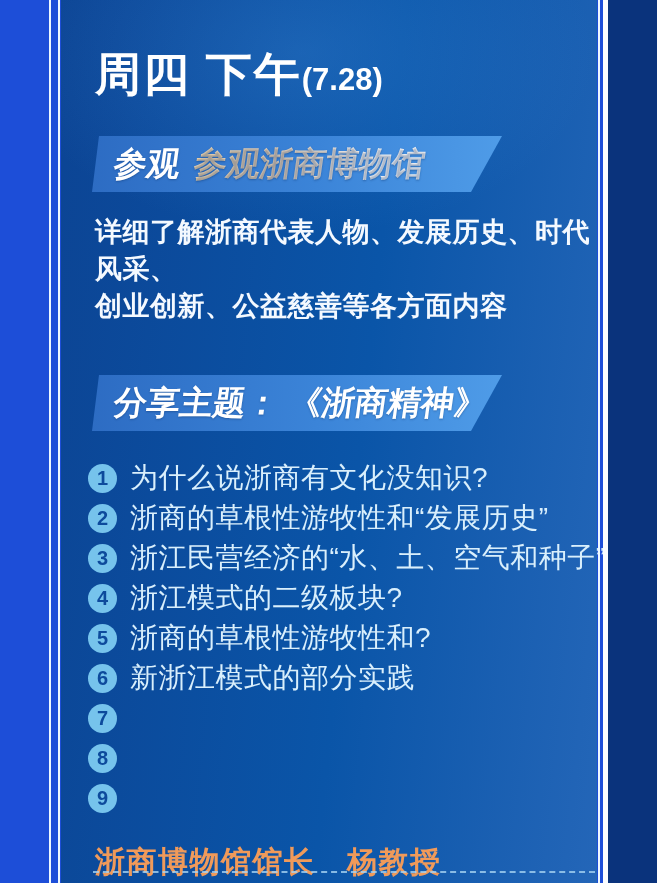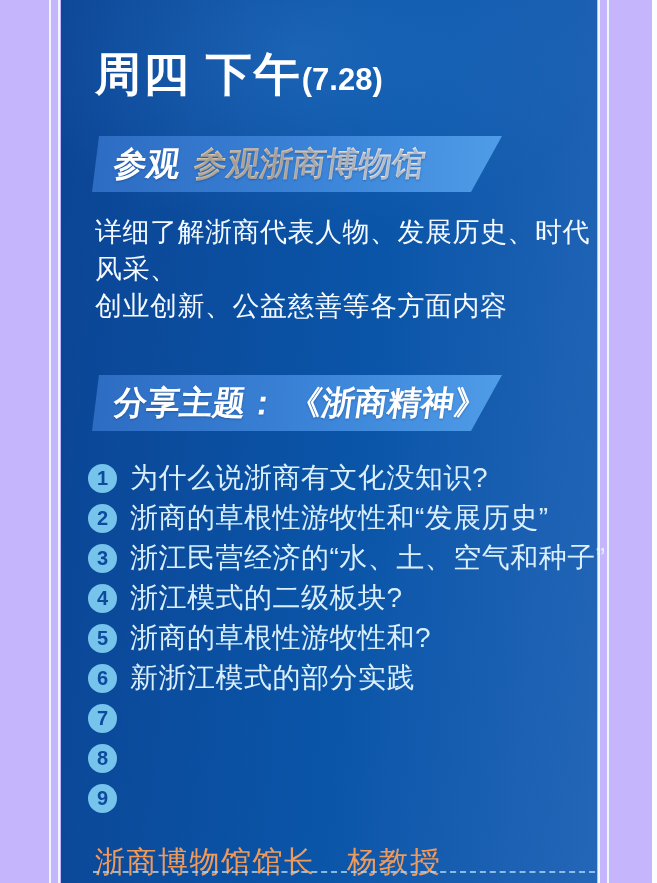--- a/index.html
+++ b/index.html
@@ -2,23 +2,23 @@
 <html><head>
 <meta charset="utf-8">
 <style>
   html, body { margin: 0; padding: 0; }
   body {
     font-family: "Liberation Sans", "DejaVu Sans", sans-serif;
     background: #0a337c;
   }
   .poster {
     position: relative;
-    width: 657px;
+    width: 608px;
     height: 883px;
-    background: #c4b5fd;
+    background: #1d4ed8;
     overflow: hidden;
   }
   
   .vline {
     position: absolute;
     top: 0; bottom: 0;
     width: 2px;
     background: #eef8ff;
   }
   .vline.l1 { left: 49px; }
@@ -82,21 +82,21 @@
   .cream {
     background: linear-gradient(90deg, #f7dcb2 0%, #f0d8bc 35%, #ffffff 80%);
     -webkit-background-clip: text;
     background-clip: text;
     color: transparent;
   }
   .desc {
     margin: 22px 0 0 34px;
     color: #f4f9ff;
     font-size: 27px;
-    font-weight: 400;
+    font-weight: 700;
     line-height: 37px;
     letter-spacing: 0.5px;
   }
   .topics {
     list-style: none;
     margin: 27px 0 0 0;
     padding: 0 0 0 27px;
   }
   .topic {
     display: flex;
@@ -120,21 +120,21 @@
     color: #d9effc;
     font-size: 28px;
     font-weight: 500;
     letter-spacing: 0.5px;
     white-space: nowrap;
   }
   .speaker {
     margin: 24px 4px 0 34px;
     color: #f09a5a;
     font-size: 30px;
-    font-weight: 400;
+    font-weight: 700;
     letter-spacing: 1.5px;
     white-space: nowrap;
   }
   .dashed-line {
     position: absolute;
     left: 32px; top: 871px;
     width: 502px; height: 0;
     border-top: 2px dashed rgba(166, 211, 242, 0.8);
   }
 </style>

